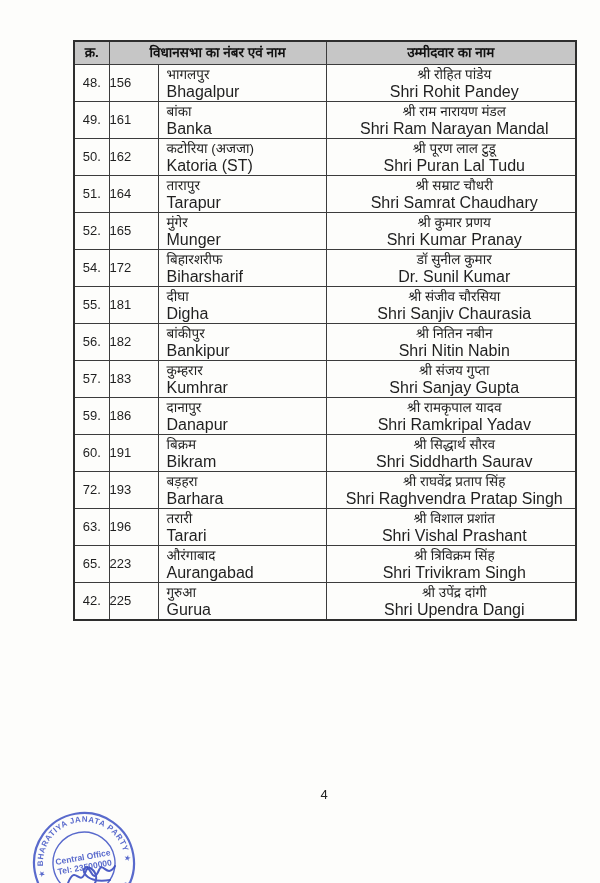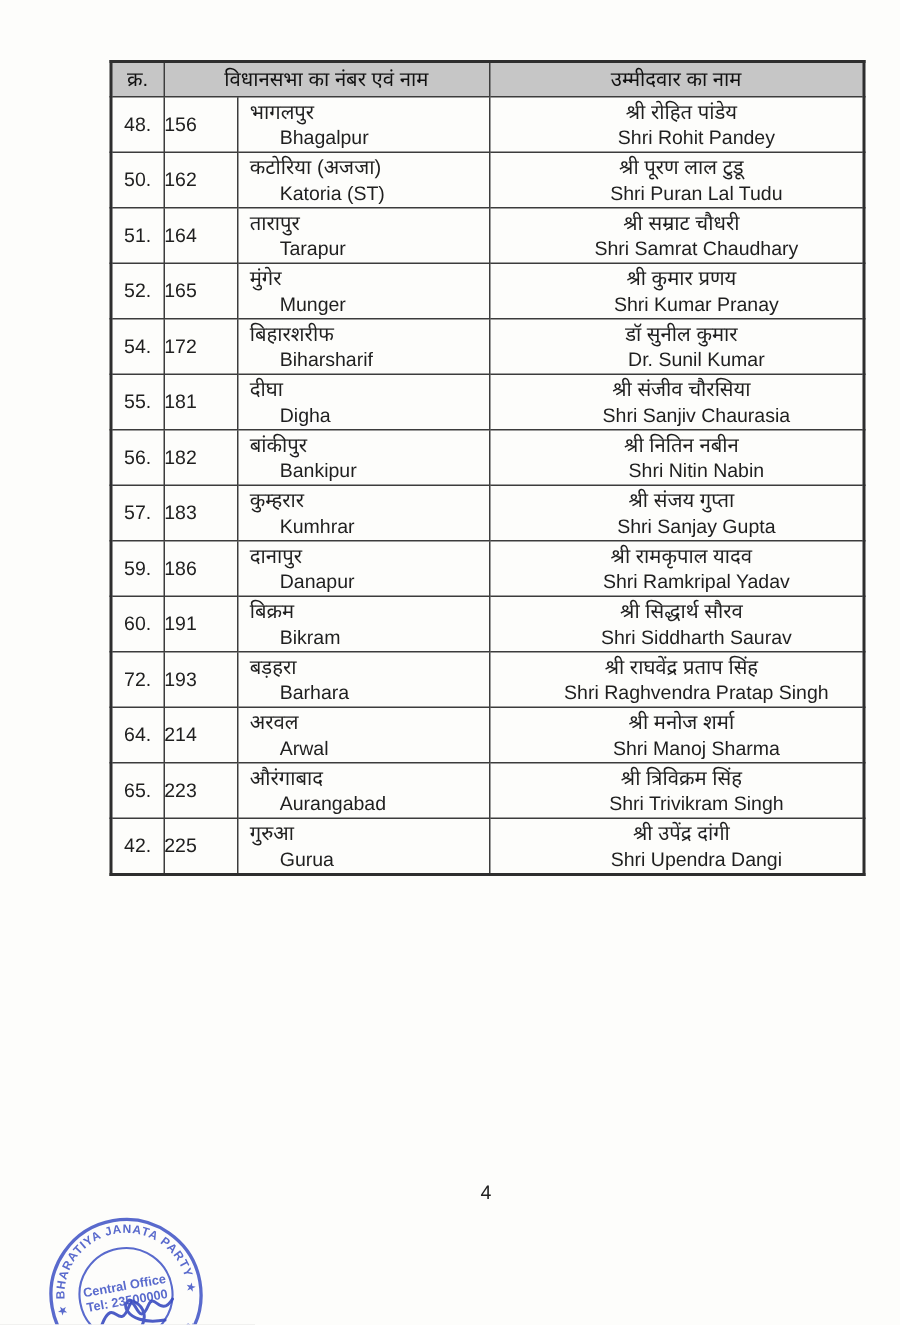--- a/index.html
+++ b/index.html
@@ -21,37 +21,37 @@
   }
   table.cand th, table.cand td {
     border:1px solid #3c3c3c;
     vertical-align:middle;
     font-size:13px;
     line-height:17px;
   }
   table.cand th {
     background:#c6c6c6;
     height:23px;
-    font-weight:normal;
+    font-weight:bold;
     color:#111;
     font-size:13.5px;
     text-align:center;
     padding:2px 0;
   }
   col.c-serial { width:35px; }
   col.c-number { width:49px; }
   col.c-name   { width:168px; }
   col.c-cand   { width:250px; }
   tbody tr { height:37px; }
   td.serial { text-align:center; }
   td.number { text-align:left; }
   td.name   { text-align:left; padding:1px 2px 1px 8px; }
   td.cand   { text-align:center; padding:1px 2px 1px 9px; }
   .hi { display:block; font-size:13.5px; }
-  .en { display:block; font-size:13px;margin-left:20px; }
+  .en { display:block; font-size:16px; }
   .page-number {
     position:absolute; left:73px; top:787px; width:502px;
     text-align:center; font-size:13px; color:#222;
   }
   .stamp {
     position:absolute; left:24px; top:803px;
     width:120px; height:120px;
   }
   .stamp text { font-family:"Liberation Sans","DejaVu Sans",sans-serif; }
 </style>
@@ -81,20 +81,32 @@
       <td class="name">
         <span class="hi">भागलपुर</span>
         <span class="en">Bhagalpur</span>
       </td>
       <td class="cand">
         <span class="hi">श्री रोहित पांडेय</span>
         <span class="en">Shri Rohit Pandey</span>
       </td>
     </tr>
 
+    <tr>
+      <td class="serial">49.</td>
+      <td class="number">161</td>
+      <td class="name">
+        <span class="hi">बांका</span>
+        <span class="en">Banka</span>
+      </td>
+      <td class="cand">
+        <span class="hi">श्री राम नारायण मंडल</span>
+        <span class="en">Shri Ram Narayan Mandal</span>
+      </td>
+    </tr>
 
     <tr>
       <td class="serial">50.</td>
       <td class="number">162</td>
       <td class="name">
         <span class="hi">कटोरिया (अजजा)</span>
         <span class="en">Katoria (ST)</span>
       </td>
       <td class="cand">
         <span class="hi">श्री पूरण लाल टुडू</span>
@@ -215,33 +227,33 @@
         <span class="hi">बड़हरा</span>
         <span class="en">Barhara</span>
       </td>
       <td class="cand">
         <span class="hi">श्री राघवेंद्र प्रताप सिंह</span>
         <span class="en">Shri Raghvendra Pratap Singh</span>
       </td>
     </tr>
 
 
-
-    <tr>
-      <td class="serial">64.</td>
-      <td class="number">214</td>
-      <td class="name">
-        <span class="hi">अरवल</span>
-        <span class="en">Arwal</span>
-      </td>
-      <td class="cand">
-        <span class="hi">श्री मनोज शर्मा</span>
-        <span class="en">Shri Manoj Sharma</span>
-      </td>
-    </tr>
+    <tr>
+      <td class="serial">63.</td>
+      <td class="number">196</td>
+      <td class="name">
+        <span class="hi">तरारी</span>
+        <span class="en">Tarari</span>
+      </td>
+      <td class="cand">
+        <span class="hi">श्री विशाल प्रशांत</span>
+        <span class="en">Shri Vishal Prashant</span>
+      </td>
+    </tr>
+
 
     <tr>
       <td class="serial">65.</td>
       <td class="number">223</td>
       <td class="name">
         <span class="hi">औरंगाबाद</span>
         <span class="en">Aurangabad</span>
       </td>
       <td class="cand">
         <span class="hi">श्री त्रिविक्रम सिंह</span>

